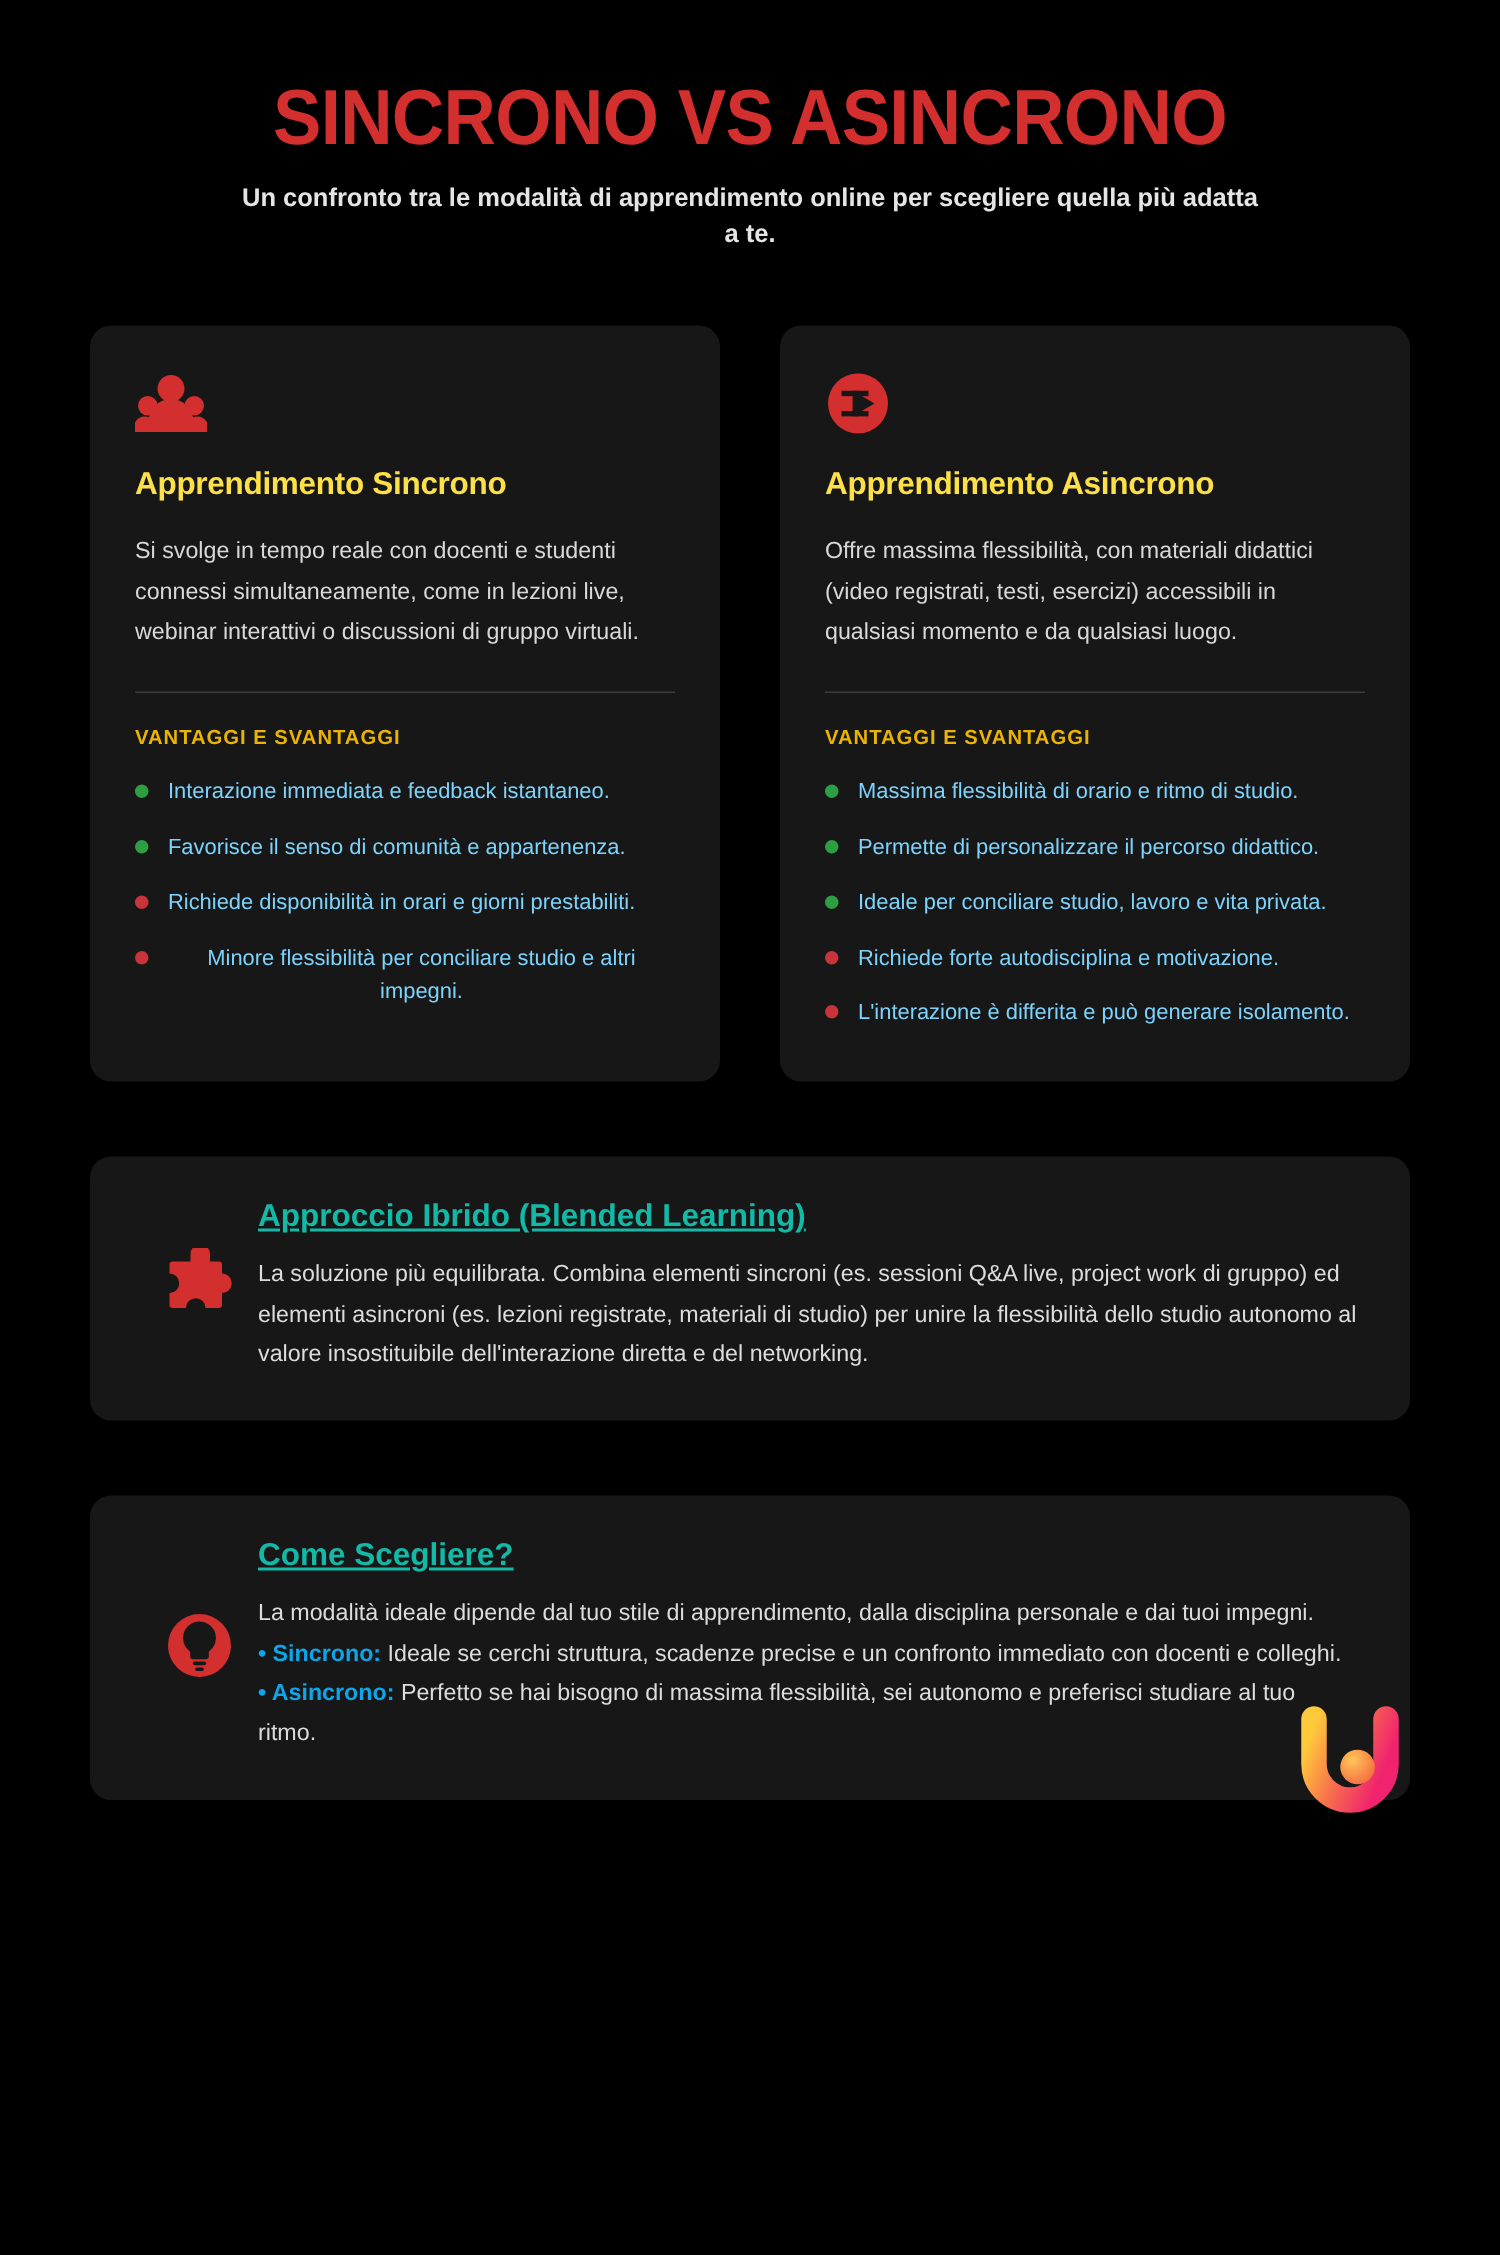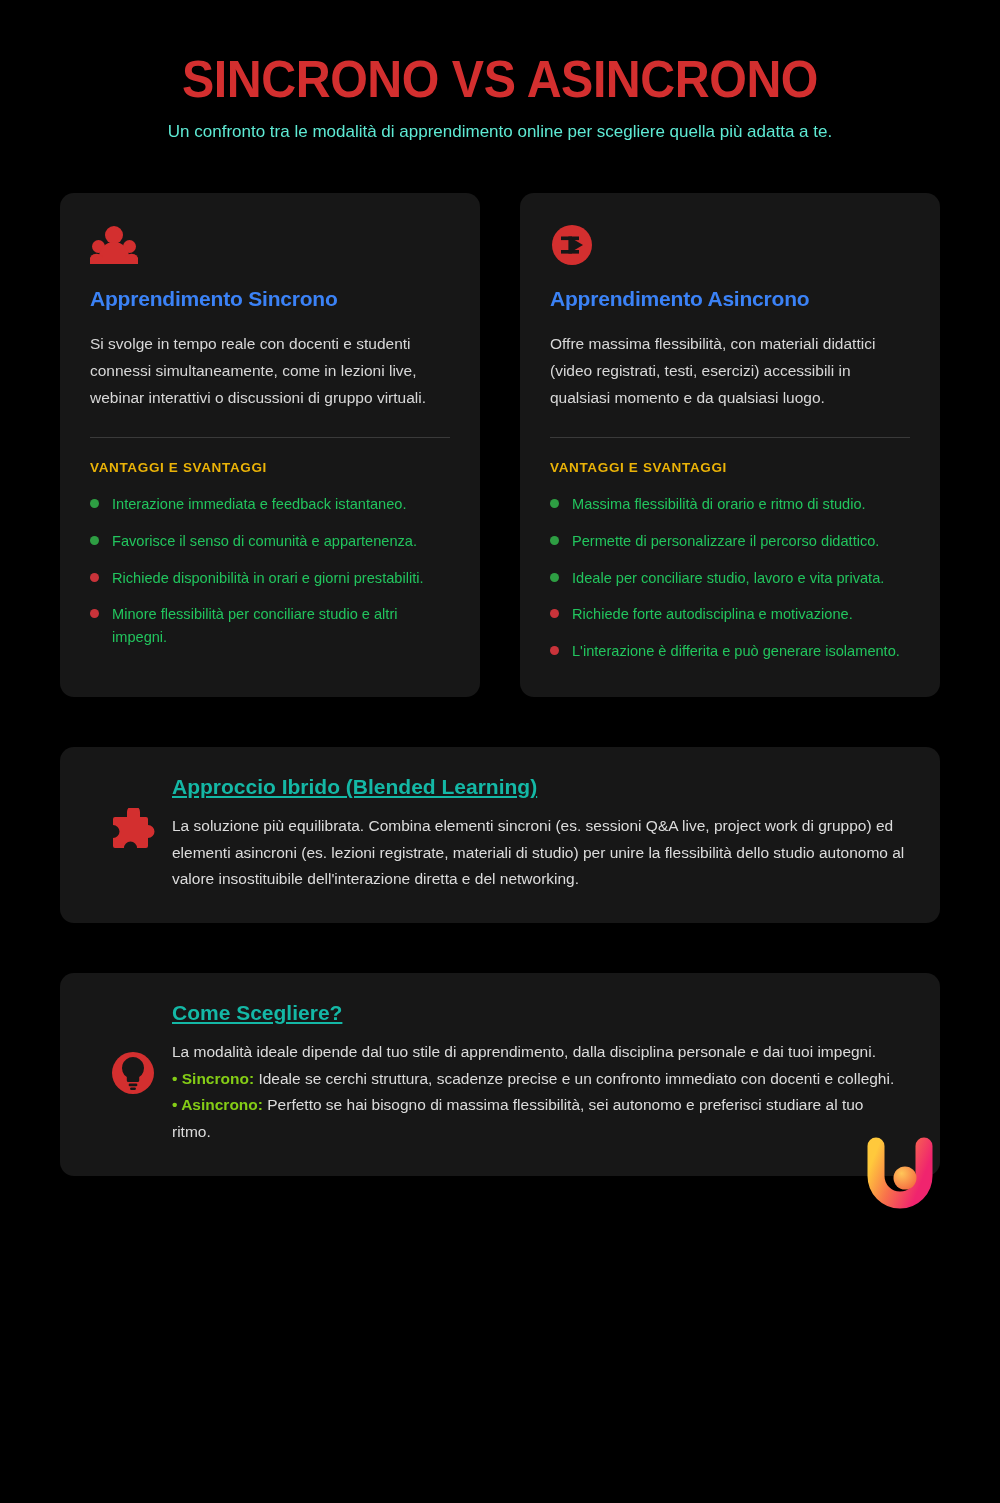--- a/index.html
+++ b/index.html
@@ -39,22 +39,22 @@
     margin: 0;
     transform: scaleX(0.93);
     transform-origin: center;
     white-space: nowrap;
   }
   .subtitle {
     margin: 14px auto 0;
     max-width: 680px;
     font-size: 17px;
     line-height: 1.42;
-    color: #5eead4;
-    font-weight: 400;
+    color: #e5e5e5;
+    font-weight: 700;
   }
 
   
   .card {
     background: #171717;
     border-radius: 14px;
     box-sizing: border-box;
   }
 
   .two-col {
@@ -70,21 +70,21 @@
 
   .card-icon {
     height: 44px;
     margin-bottom: 20px;
     display: flex;
     align-items: center;
   }
   .card-title {
     font-size: 21px;
     font-weight: 700;
-    color: #3b82f6;
+    color: #fde047;
     margin: 0 0 20px 0;
     letter-spacing: -0.2px;
   }
   .card-desc {
     font-size: 15.5px;
     line-height: 1.72;
     color: #d8d8d8;
     margin: 0;
   }
   .divider {
@@ -104,21 +104,22 @@
     list-style: none;
     margin: 0;
     padding: 0;
   }
   ul.bullets li {
     display: flex;
     align-items: flex-start;
     margin-bottom: 14px;
     font-size: 14.6px;
     line-height: 1.56;
-    color: #22c55e;
+    color: #7dd3fc;
+    text-align: center;
   }
   ul.bullets li:last-child { margin-bottom: 0; }
   .dot {
     flex: 0 0 auto;
     width: 9px;
     height: 9px;
     border-radius: 50%;
     margin-top: 6px;
     margin-right: 13px;
   }
@@ -147,21 +148,21 @@
     color: #14b8a6;
     margin: 0 0 14px 0;
     text-decoration: underline;
   }
   .wide-text {
     font-size: 15.5px;
     line-height: 1.72;
     color: #dcdcdc;
     margin: 0;
   }
-  .wide-text b { color: #84cc16; font-weight: 700; }
+  .wide-text b { color: #0ea5e9; font-weight: 700; }
   .choose-card { margin-top: 50px; justify-content: center; }
   .choose-line { margin: 0; }
 
   
   .logo-wrap {
     position: absolute;
     right: 58px;
     bottom: 28px;
     width: 84px;
     height: 84px;

